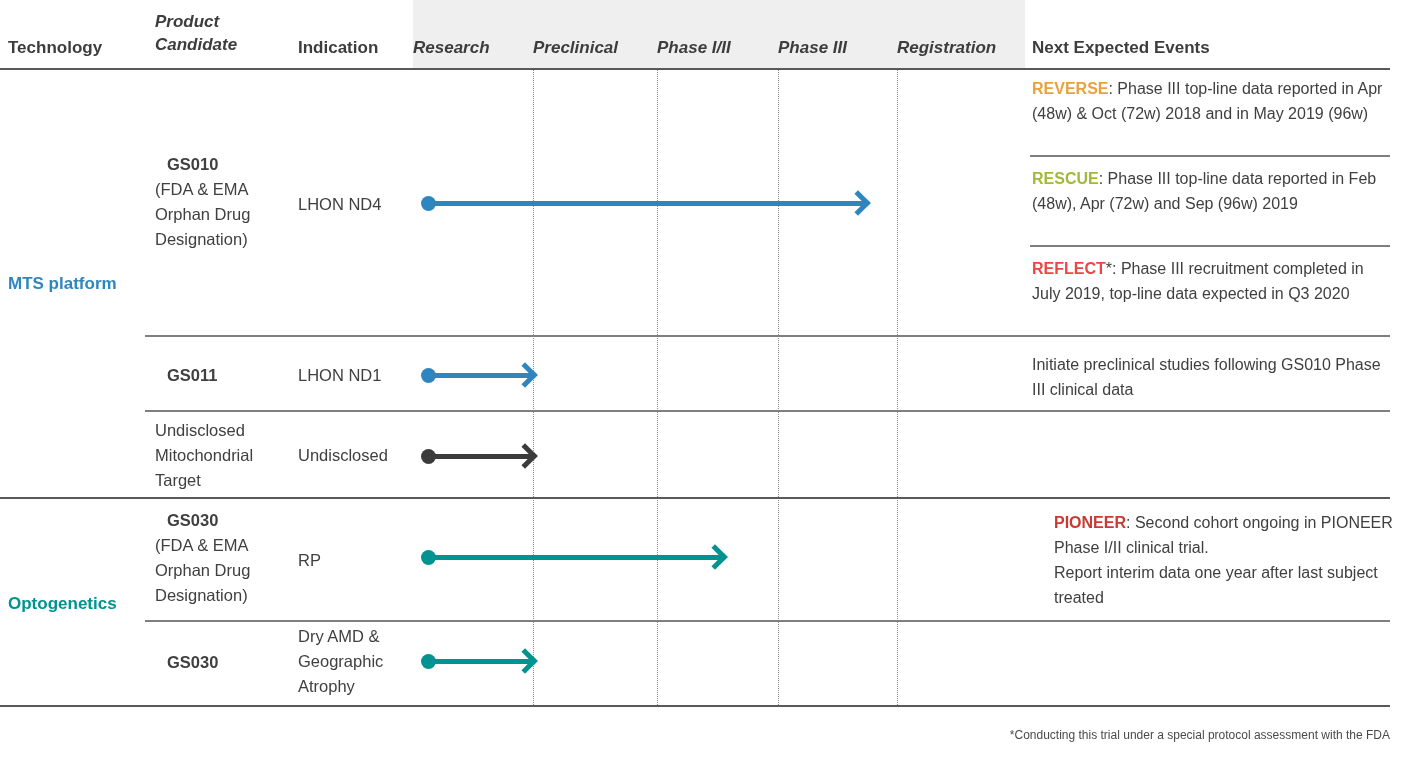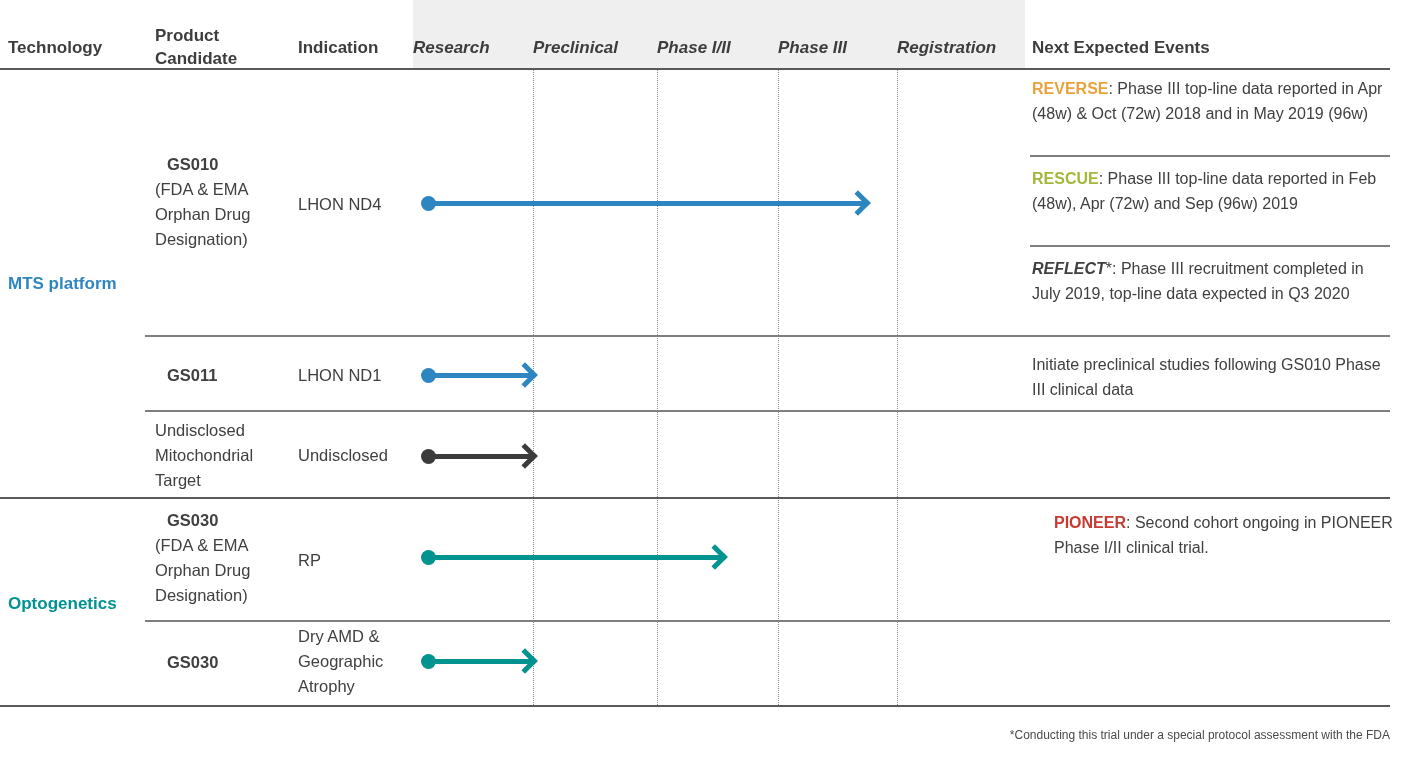--- a/index.html
+++ b/index.html
@@ -33,21 +33,21 @@
   .chev{width:13px;height:13px;border-top:5px solid;border-right:5px solid;
         transform:rotate(45deg);flex:0 0 auto;margin-left:-15px;}
   .footnote{font-size:12px;color:#4a4a4a;text-align:right;}
 </style>
 </head>
 <body>
 
 <div class="abs band" style="left:413px;top:0;width:612px;height:68px;"></div>
 
 <div class="abs hlabel" style="left:8px;top:36px;">Technology</div>
-<div class="abs hlabel" style="left:155px;top:24px;">
+<div class="abs hlabel" style="left:155px;top:10px;font-style:italic;">
   <div>Product</div>
   <div>Candidate</div>
 </div>
 <div class="abs hlabel" style="left:298px;top:36px;">Indication</div>
 <div class="abs hlabel phase" style="left:413px;top:36px;width:120px;">Research</div>
 <div class="abs hlabel phase" style="left:533px;top:36px;width:124px;">Preclinical</div>
 <div class="abs hlabel phase" style="left:657px;top:36px;width:121px;font-style:italic;">Phase I/II</div>
 <div class="abs hlabel phase" style="left:778px;top:36px;width:119px;">Phase III</div>
 <div class="abs hlabel phase" style="left:897px;top:36px;width:128px;">Registration</div>
 <div class="abs hlabel" style="left:1032px;top:36px;">Next Expected Events</div>
@@ -131,22 +131,23 @@
   <span class="chev" style="border-color: rgb(0, 147, 143);"></span>
 </div>
 
 <div class="abs event" style="left:1032px;top:76px;">
   <span class="tag" style="color: rgb(233, 162, 59);">REVERSE</span><span>: Phase III top-line data reported in Apr (48w) &amp; Oct (72w) 2018 and in May 2019 (96w)</span>
 </div>
 <div class="abs event" style="left:1032px;top:166px;">
   <span class="tag" style="color: rgb(163, 184, 58);">RESCUE</span><span>: Phase III top-line data reported in Feb (48w), Apr (72w) and Sep (96w) 2019</span>
 </div>
 <div class="abs event" style="left:1032px;top:256px;">
-  <span class="tag" style="color: #404040; font-style: italic;">REFLECT</span><span>*: Phase III recruitment completed in July 2019, top-line data expected in Q3 2020</span>
+  <span class="tag" style="color: #ef4444;">REFLECT</span><span>*: Phase III recruitment completed in July 2019, top-line data expected in Q3 2020</span>
 </div>
 <div class="abs event" style="left:1032px;top:352px;">
   <span>Initiate preclinical studies following GS010 Phase III clinical data</span>
 </div>
 <div class="abs event" style="left:1054px;top:510px;">
   <span class="tag" style="color: rgb(201, 58, 49);">PIONEER</span><span>: Second cohort ongoing in PIONEER Phase I/II clinical trial.</span>
+  <span class="block">Report interim data one year after last subject treated</span>
 </div>
 
 <div class="abs footnote" style="left:790px;top:728px;width:600px;">*Conducting this trial under a special protocol assessment with the FDA</div>
 
 </body></html>

